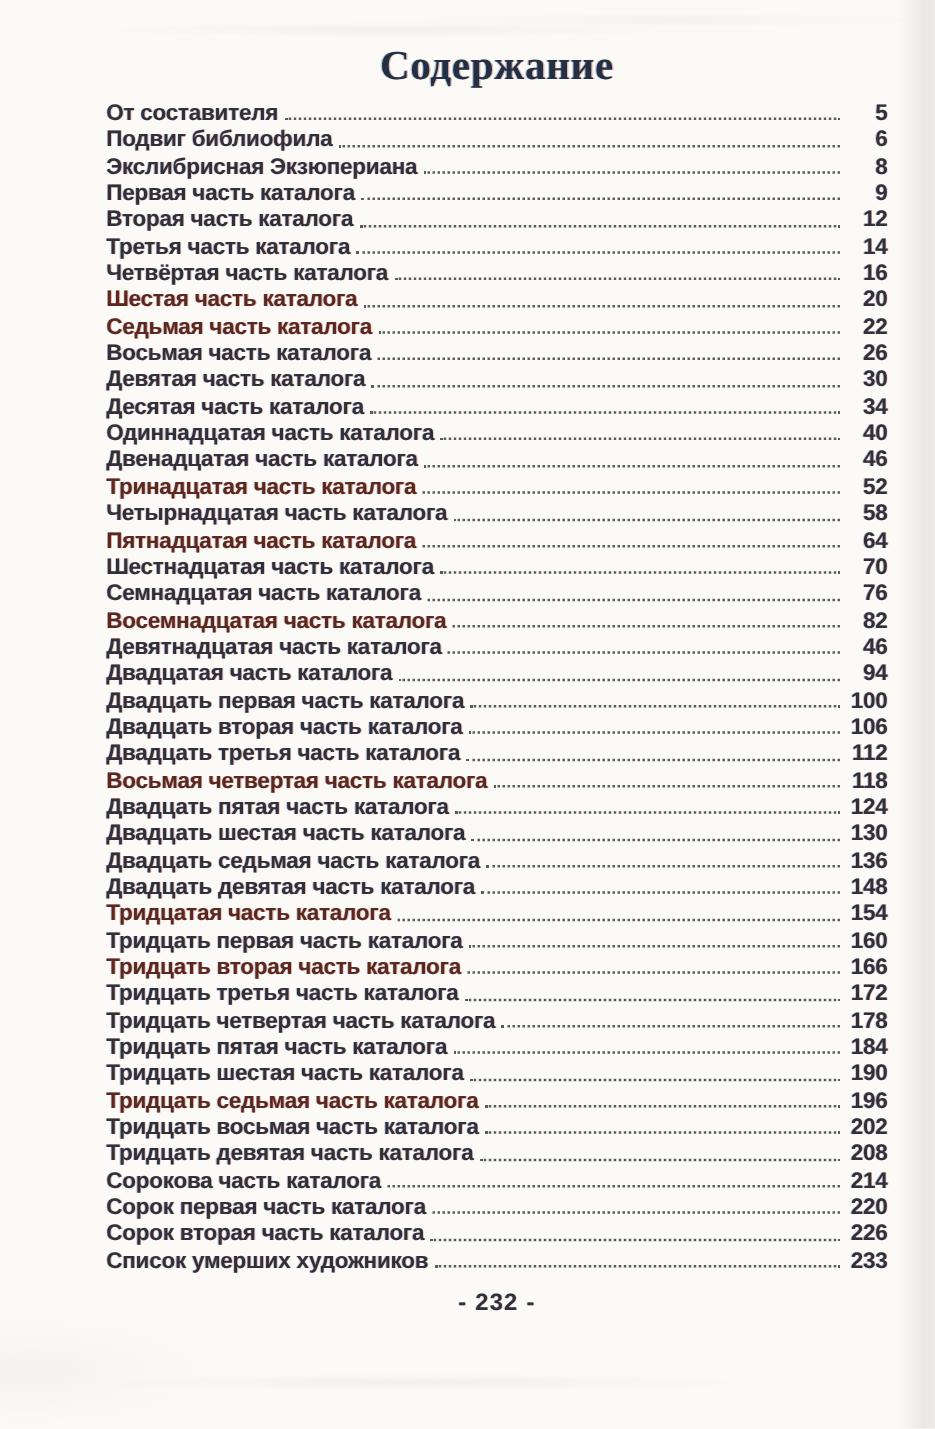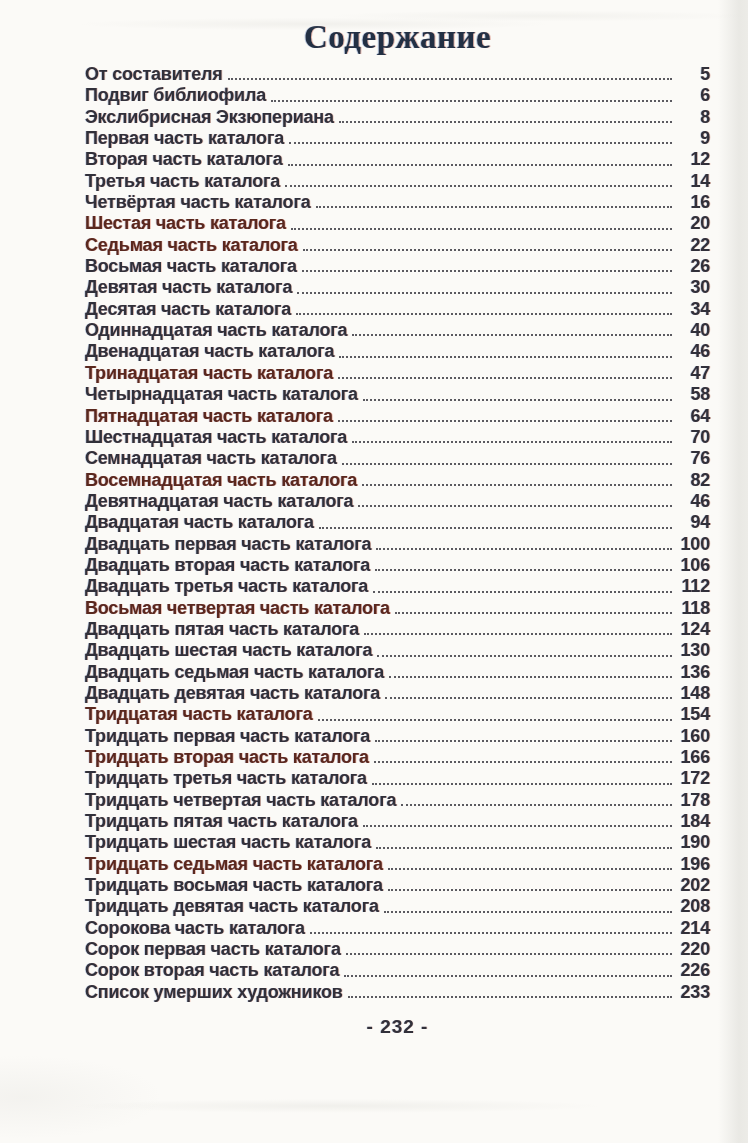--- a/index.html
+++ b/index.html
@@ -7,21 +7,21 @@
     width: 748px; height: 1143px;
     overflow: hidden;
     background: #fdfdfb;
     font-family: "Liberation Sans", "DejaVu Sans", sans-serif;
   }
   .page {
     position: relative;
     width: 748px; height: 1143px;
     background: var(--paper, #fbfaf7);
     box-sizing: border-box;
-    padding-top: 17px;
+    padding-top: 33px;
   }
   
   .page::after {
     content: "";
     position: absolute; top: 0; right: 0;
     width: 30px; height: 100%;
     background: linear-gradient(to right, rgba(183,183,175,0) 0%, rgba(183,183,175,0.26) 70%, rgba(170,170,160,0.18) 100%);
     pointer-events: none;
   }
   .page::before {
@@ -181,21 +181,21 @@
 
   <div class="row">
     <span class="label">Двенадцатая часть каталога</span>
     <span class="leader"></span>
     <span class="pagenum">46</span>
   </div>
 
   <div class="row tint-red">
     <span class="label">Тринадцатая часть каталога</span>
     <span class="leader"></span>
-    <span class="pagenum">47</span>
+    <span class="pagenum">52</span>
   </div>
 
   <div class="row">
     <span class="label">Четырнадцатая часть каталога</span>
     <span class="leader"></span>
     <span class="pagenum">58</span>
   </div>
 
   <div class="row tint-red">
     <span class="label">Пятнадцатая часть каталога</span>

